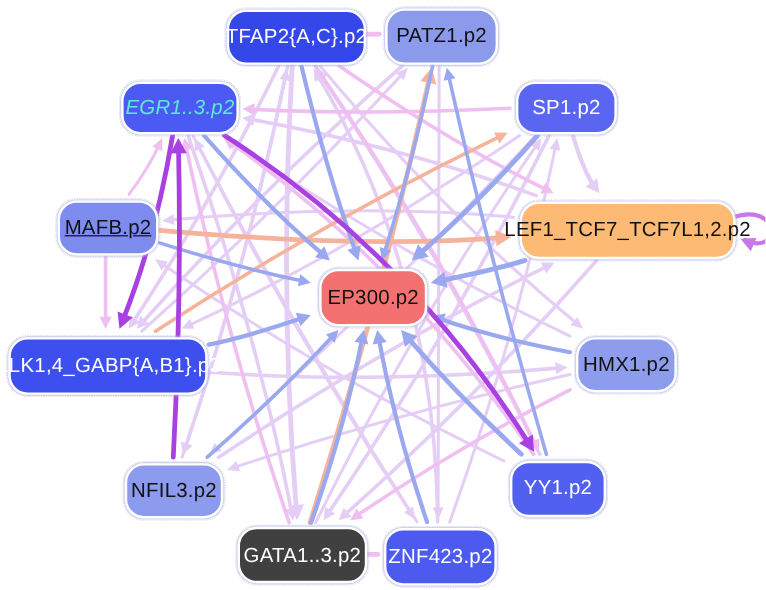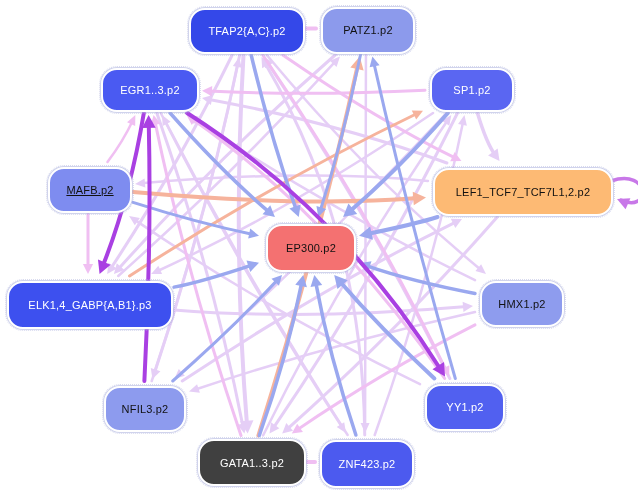--- a/index.html
+++ b/index.html
@@ -3,21 +3,21 @@
 <meta charset="utf-8">
 <style>
   html,body{margin:0;padding:0;background:#ffffff;}
   .canvas{position:relative;width:638px;height:492px;background:#ffffff;overflow:hidden;
           font-family:"Liberation Sans", sans-serif;}
   .edge-layer{position:absolute;left:0;top:0;width:638px;height:492px;}
   .node{position:absolute;display:flex;align-items:center;justify-content:center;
         border-radius:16px;border:2px solid #ffffff;
         box-shadow:0 0 0 1px rgba(170,175,220,0.55);
         outline:1px dotted rgba(170,175,220,0.45);outline-offset:1px;
-        font-size:11px;letter-spacing:0.2px;cursor:pointer;white-space:nowrap;}
+        font-size:17px;letter-spacing:0.2px;cursor:pointer;white-space:nowrap;}
   .node span{pointer-events:none;}
 </style>
 </head>
 <body>
 
 <div class="canvas">
   <svg class="edge-layer" width="638" height="492" viewBox="0 0 638 492" xmlns="http://www.w3.org/2000/svg">
       <path d="M 243.500165211239,55 Q 232.5009999586695,245.67319861479595 247.07536805492973,425.84500414813783" fill="none" stroke="#e5cef6" stroke-width="4" stroke-linecap="round"></path>
       <polygon points="247.69459217265518,433.5 239.88469106594314,421.2899449344658 253.44041288694908,420.1934022259936" fill="#e5cef6"></polygon>
       <path d="M 239.66614292689408,55 Q 205.585611652807,221.12627616028126 154.34253104426574,373.3136873270339" fill="none" stroke="#e5cef6" stroke-width="3" stroke-linecap="round"></path>
@@ -133,21 +133,21 @@
       <path d="M 611,181 C 651,168 651,214 621,200" fill="none" stroke="#c878e8" stroke-width="3.5" stroke-linecap="round"></path>
       <polygon points="617,199 630.3988010229446,198.31288199882334 625.588975014708,209.30677001764963" fill="#c878e8"></polygon>
     </svg>
   <div id="node-layer">
       <div class="node" style="left: 189px; top: 8px; width: 112px; height: 42px; background: rgb(52, 72, 233); color: rgb(255, 255, 255);">
         <span>TFAP2{A,C}.p2</span>
       </div>
       <div class="node" style="left: 321px; top: 6.5px; width: 90px; height: 43px; background: rgb(140, 154, 236); color: rgb(17, 17, 17);">
         <span>PATZ1.p2</span>
       </div>
-      <div class="node" style="left: 101px; top: 68px; width: 94px; height: 40px; background: rgb(74, 90, 242); color: #ffffff;">
+      <div class="node" style="left: 101px; top: 68px; width: 94px; height: 40px; background: rgb(74, 90, 242); color: #5eead4; font-style: italic;">
         <span>EGR1..3.p2</span>
       </div>
       <div class="node" style="left: 430px; top: 68px; width: 80px; height: 40px; background: rgb(90, 102, 242); color: rgb(255, 255, 255);">
         <span>SP1.p2</span>
       </div>
       <div class="node" style="left: 48px; top: 167px; width: 80px; height: 42px; background: rgb(126, 140, 240); color: rgb(17, 17, 17); text-decoration: underline;">
         <span>MAFB.p2</span>
       </div>
       <div class="node" style="left: 433px; top: 168px; width: 176px; height: 44px; background: #fdba74; color: rgb(17, 17, 17);">
         <span>LEF1_TCF7_TCF7L1,2.p2</span>

